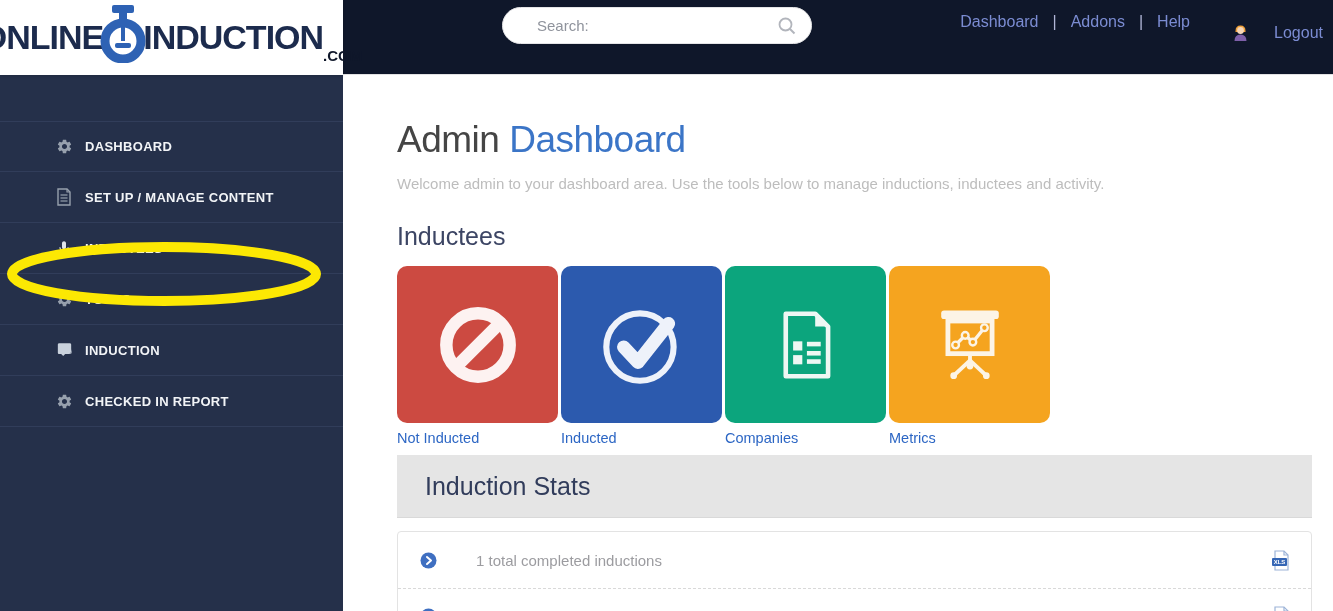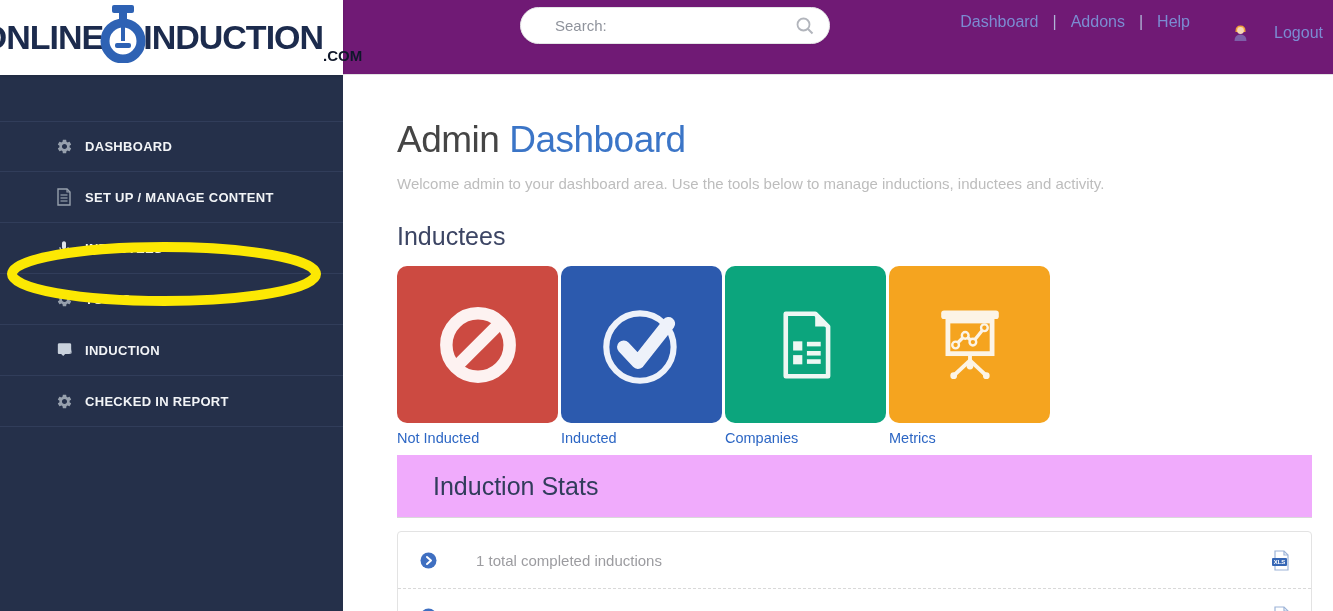--- a/index.html
+++ b/index.html
@@ -7,21 +7,21 @@
   body { font-family:"Liberation Sans", sans-serif; background:#fff; position:relative; }
 
   
   .logo-box { position:absolute; left:0; top:0; width:343px; height:75px; background:#fff; z-index:5;
               display:flex; align-items:center; justify-content:center; box-shadow:0 1px 3px rgba(0,0,0,.15); }
   .logo { display:flex; align-items:center; }
   .logo-word { font-size:34px; font-weight:800; color:#1c2b4d; letter-spacing:-1px; }
   .logo-suffix { font-size:15px; font-weight:800; color:#0f172a; align-self:flex-end; padding-bottom:5px; letter-spacing:0; }
   .logo-watch { margin:0 -3px; position:relative; top:-2px; }
 
-  .header { position:absolute; left:343px; right:0; top:0; height:75px; background:#701a75; border-bottom:1px solid #e2e2e3; }
+  .header { position:absolute; left:325px; right:0; top:0; height:75px; background:#0f172a; border-bottom:1px solid #e2e2e3; }
   .search-pill { position:absolute; left:177px; top:7px; width:310px; height:37px; background:#fff;
                  border:1px solid #e4e4e6; border-radius:19px; box-shadow:0 1px 2px rgba(0,0,0,.05);
                  display:flex; align-items:center; padding:0 14px 0 34px; }
   .search-pill input { flex:1; border:none; outline:none; font-size:15px; color:#555; background:transparent;
                        font-family:"Liberation Sans", sans-serif; }
   .search-pill input::placeholder { color:#8f939c; opacity:1; }
   .top-nav { position:absolute; right:143px; top:13px; display:flex; align-items:center; gap:14px;
              font-size:16px; color:#7b8cd2; }
   .top-nav a { color:#7b8cd2; text-decoration:none; cursor:pointer; }
   .nav-sep { color:#b0b6d6; }
@@ -48,22 +48,22 @@
 
   .tiles { margin-top:15px; display:flex; gap:3px;align-items:center; }
   .tile-col { width:161px; display:flex; flex-direction:column; }
   .tile { width:161px; height:157px; border-radius:10px; display:flex; align-items:center; justify-content:center; cursor:pointer; }
   .tile-red    { background:#cc4a41; }
   .tile-blue   { background:#2c5aae; }
   .tile-green  { background:#0ca57d; }
   .tile-orange { background:#f5a41f; }
   .tile-label { margin-top:7px; font-size:14.5px; color:#2c66c4; cursor:pointer; }
 
-  .stats-header { margin-top:9px; width:915px; height:63px; background:#f0abfc; border-bottom:1px solid #d9d9d9;
-                  display:flex; align-items:center; padding-left:36px; }
+  .stats-header { margin-top:9px; width:915px; height:63px; background:#e5e5e5; border-bottom:1px solid #d9d9d9;
+                  display:flex; align-items:center; padding-left:28px; }
   .stats-header .txt { font-size:25px; font-weight:400; color:#313c5b; }
   .stats-panel { margin-top:13px; width:915px; background:#fff; border:1px solid #e3e3e3; border-radius:4px; }
   .stat-row { height:56px; display:flex; align-items:center; padding:0 20px 0 22px; gap:11px; cursor:pointer; }
   .stat-row + .stat-row { border-top:1px dashed #d9d9d9; }
   .stat-text { font-size:15px; color:#9c9ca0;margin-left:28px; }
   .xls-btn { margin-left:auto; cursor:pointer; display:flex; }
 </style>
 </head>
 <body>
 

